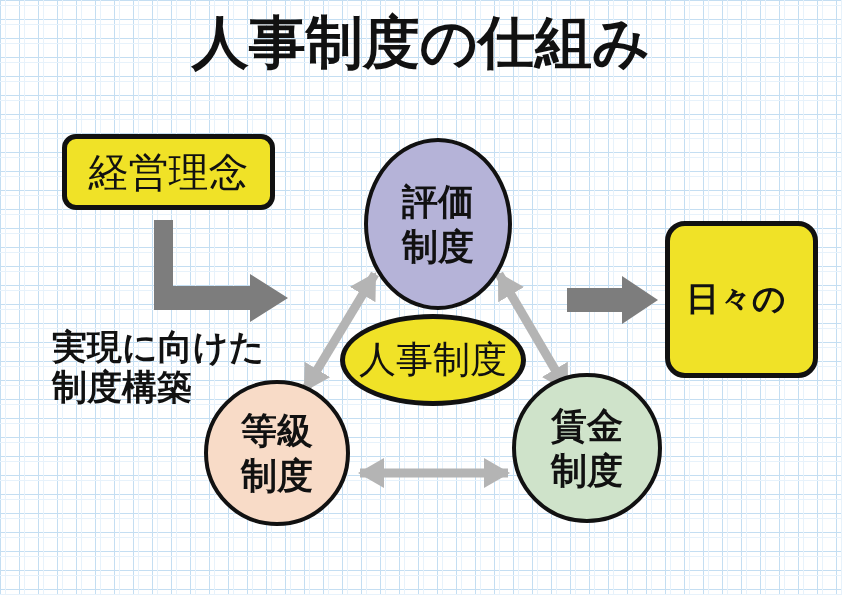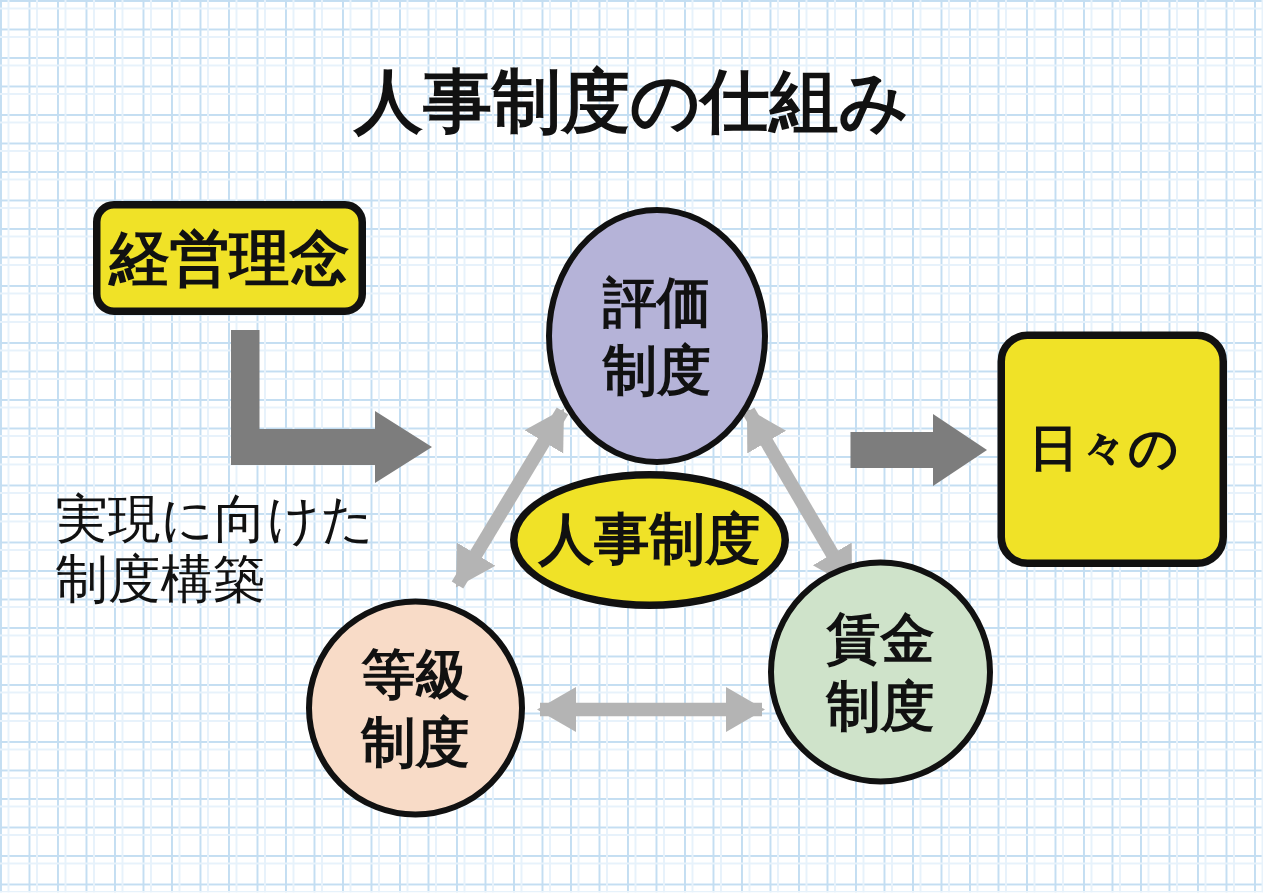--- a/index.html
+++ b/index.html
@@ -10,34 +10,34 @@
     background-image:
       linear-gradient(to right, #e7f2fb 1px, transparent 1px),
       linear-gradient(to bottom, #e7f2fb 1px, transparent 1px),
       linear-gradient(to right, #c4def2 1px, transparent 1px),
       linear-gradient(to bottom, #c4def2 1px, transparent 1px);
     background-size:19px 19px,19px 19px,19px 19px,19px 19px;
     background-position:5px 5px,5px 5px,0 0,0 0;
   }
   .title{
     position:absolute;left:0;right:0;top:8px;text-align:center;
-    font-size:46px;font-weight:900;letter-spacing:0px;line-height:1.2;margin-top:32px;
+    font-size:57px;font-weight:900;letter-spacing:0px;line-height:1.2;
   }
   .arrow-layer{position:absolute;left:0;top:0;width:842px;height:595px;z-index:1;}
   .node{position:absolute;z-index:2;display:flex;flex-direction:column;
         align-items:center;justify-content:center;text-align:center;box-sizing:border-box;}
   .ybox{background:#f0e227;border:5px solid #111;border-radius:14px;}
-  .philosophy{left:62px;top:134px;width:182px;height:76px;font-size:40px;font-weight:700;}
-  .note{position:absolute;left:37px;top:327px;z-index:2;font-size:35px;font-weight:400;line-height:1.14;}
+  .philosophy{left:62px;top:134px;width:213px;height:76px;font-size:40px;font-weight:400;}
+  .note{position:absolute;left:52px;top:327px;z-index:2;font-size:35px;font-weight:700;line-height:1.14;}
   .circle{border:4px solid #111;border-radius:50%;font-size:36px;font-weight:900;line-height:1.25;}
   .c-eval{left:364px;top:138px;width:148px;height:172px;background:#b5b3d8;}
-  .c-grade{left:204px;top:399px;width:146px;height:146px;background:#f8dbc7;}
+  .c-grade{left:204px;top:380px;width:146px;height:146px;background:#f8dbc7;}
   .c-wage{left:512px;top:373px;width:150px;height:150px;background:#cfe3ca;}
   .hr-ellipse{left:340px;top:314px;width:186px;height:92px;background:#f0e227;
-              border:5px solid #111;border-radius:50%;font-size:37px;font-weight:700;z-index:3;}
+              border:5px solid #111;border-radius:50%;font-size:37px;font-weight:400;z-index:3;}
   .outcome{left:665px;top:221px;width:153px;height:157px;border-radius:20px;
            align-items:flex-start;justify-content:center;text-align:left;
            padding-left:16px;font-size:33px;font-weight:900;line-height:1.36;}
 </style>
 </head>
 <body>
 
 <div class="stage">
 
   <div class="title">人事制度の仕組み</div>

